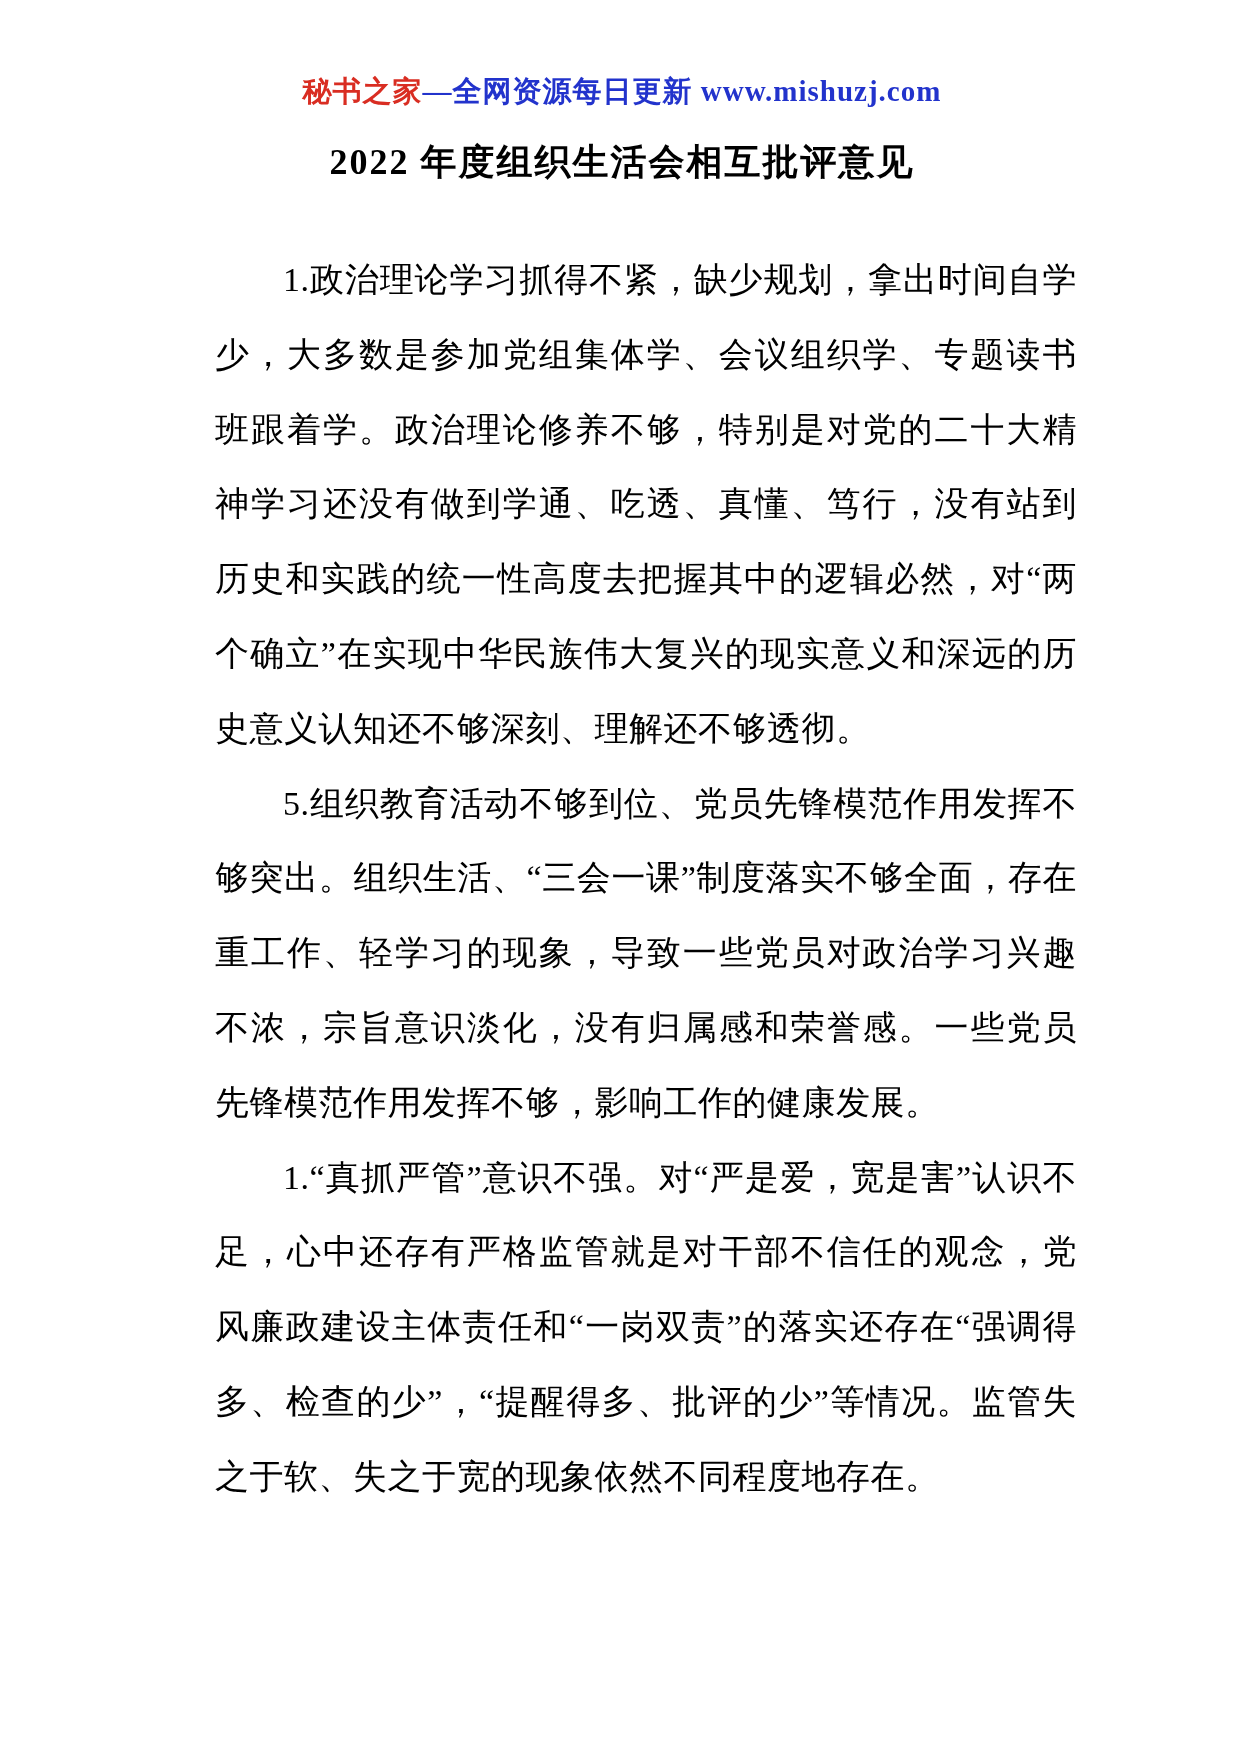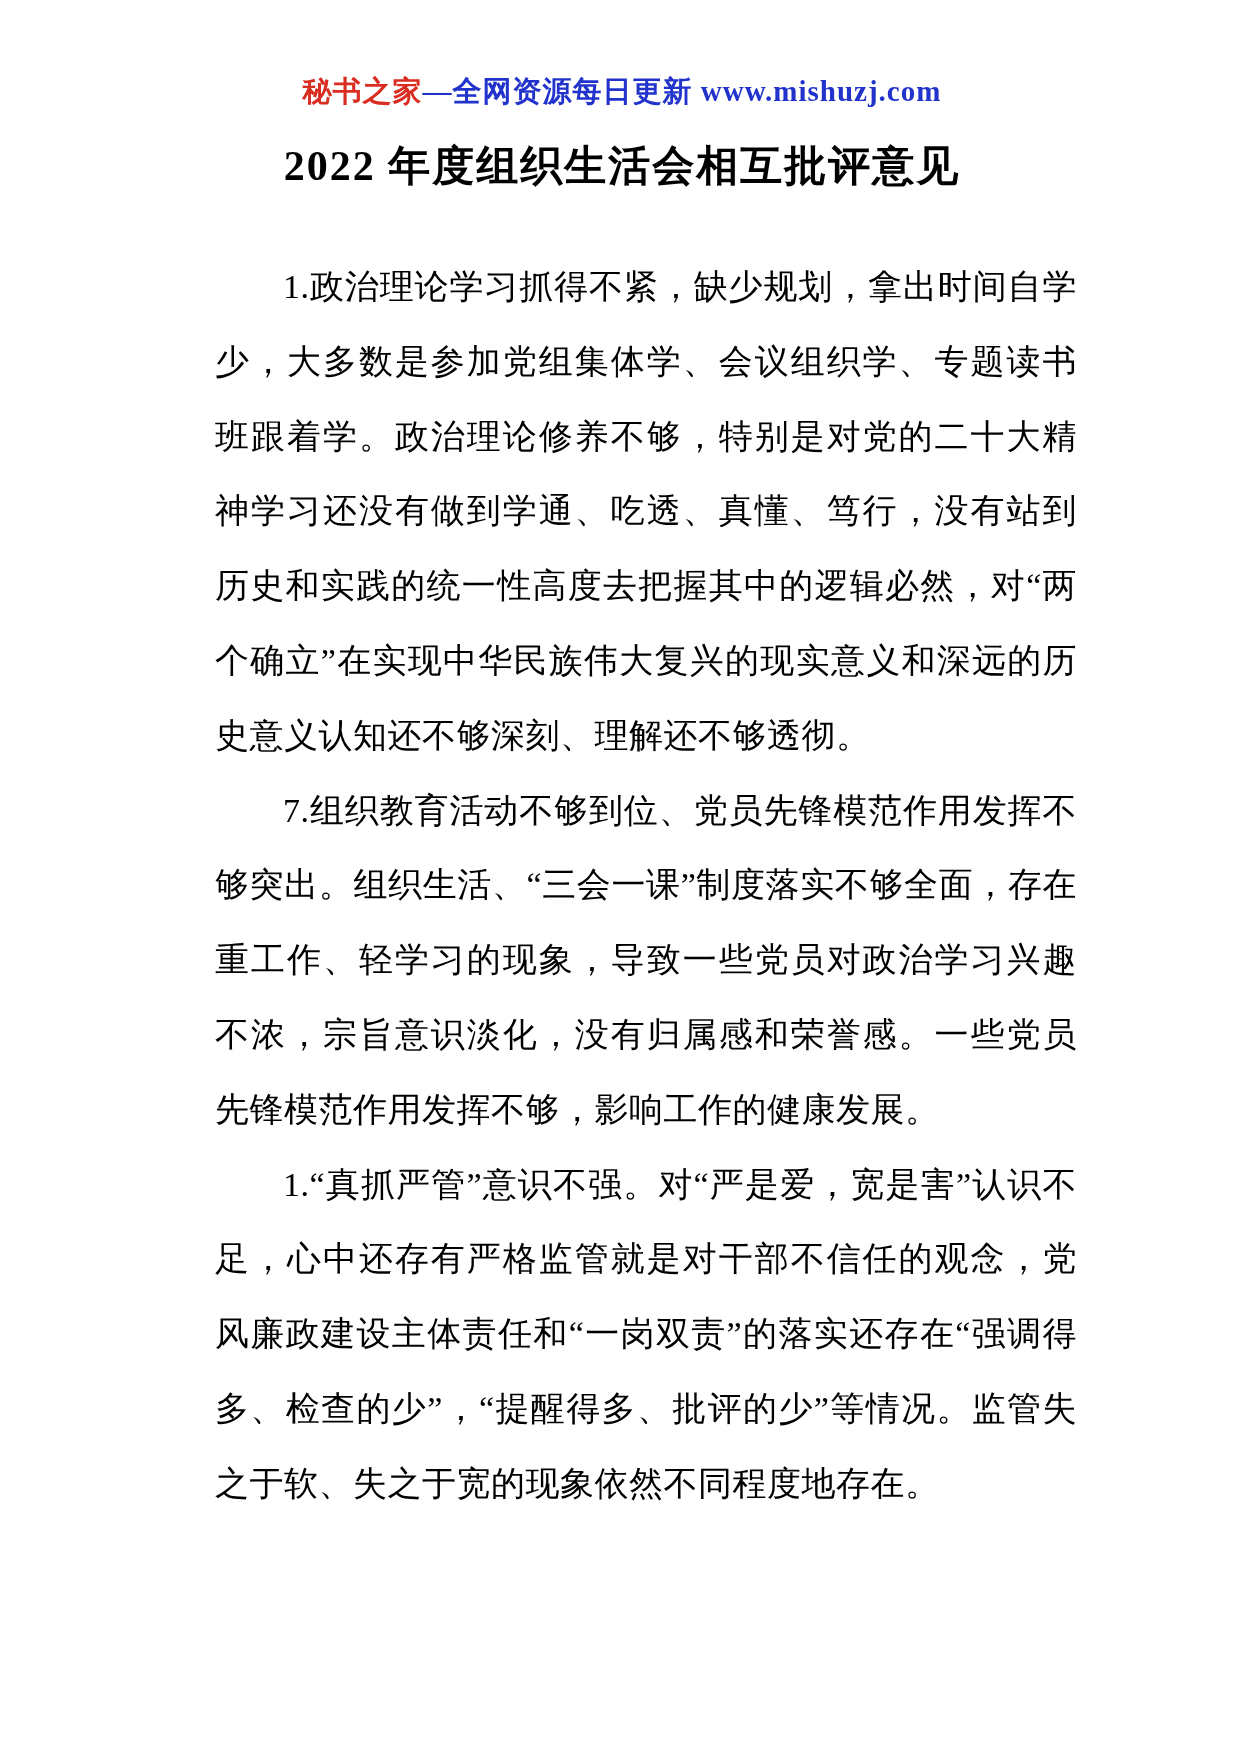--- a/index.html
+++ b/index.html
@@ -27,21 +27,21 @@
     font-weight: bold;
     white-space: nowrap;
     letter-spacing: 1px;
   }
   .brand { color: #d92d22; }
   .tagline { color: #2233cc; }
   .url { color: #2233cc; }
   .title {
     margin: 26px 0 0 0;
     text-align: center;
-    font-size: 42px;
+    font-size: 36px;
     font-weight: bold;
     color: #000000;
     letter-spacing: 2px;
     font-family: "Liberation Serif", "DejaVu Serif", serif;
   }
   .bodytext {
     margin-top: 56px;
     font-size: 34px;
     margin-left: 48px;
   }
@@ -60,17 +60,17 @@
 <div class="page">
 
   <div class="header">
     <span class="brand">秘书之家</span><span class="tagline">—全网资源每日更新 </span><span class="url">www.mishuzj.com</span>
   </div>
 
   <h1 class="title">2022 年度组织生活会相互批评意见</h1>
 
   <div class="bodytext">
     <p class="para">1.政治理论学习抓得不紧，缺少规划，拿出时间自学少，大多数是参加党组集体学、会议组织学、专题读书班跟着学。政治理论修养不够，特别是对党的二十大精神学习还没有做到学通、吃透、真懂、笃行，没有站到历史和实践的统一性高度去把握其中的逻辑必然，对“两个确立”在实现中华民族伟大复兴的现实意义和深远的历史意义认知还不够深刻、理解还不够透彻。</p>
-    <p class="para">7.组织教育活动不够到位、党员先锋模范作用发挥不够突出。组织生活、“三会一课”制度落实不够全面，存在重工作、轻学习的现象，导致一些党员对政治学习兴趣不浓，宗旨意识淡化，没有归属感和荣誉感。一些党员先锋模范作用发挥不够，影响工作的健康发展。</p>
+    <p class="para">5.组织教育活动不够到位、党员先锋模范作用发挥不够突出。组织生活、“三会一课”制度落实不够全面，存在重工作、轻学习的现象，导致一些党员对政治学习兴趣不浓，宗旨意识淡化，没有归属感和荣誉感。一些党员先锋模范作用发挥不够，影响工作的健康发展。</p>
     <p class="para">1.“真抓严管”意识不强。对“严是爱，宽是害”认识不足，心中还存有严格监管就是对干部不信任的观念，党风廉政建设主体责任和“一岗双责”的落实还存在“强调得多、检查的少”，“提醒得多、批评的少”等情况。监管失之于软、失之于宽的现象依然不同程度地存在。</p>
   </div>
 
 </div>
 
 </body></html>

